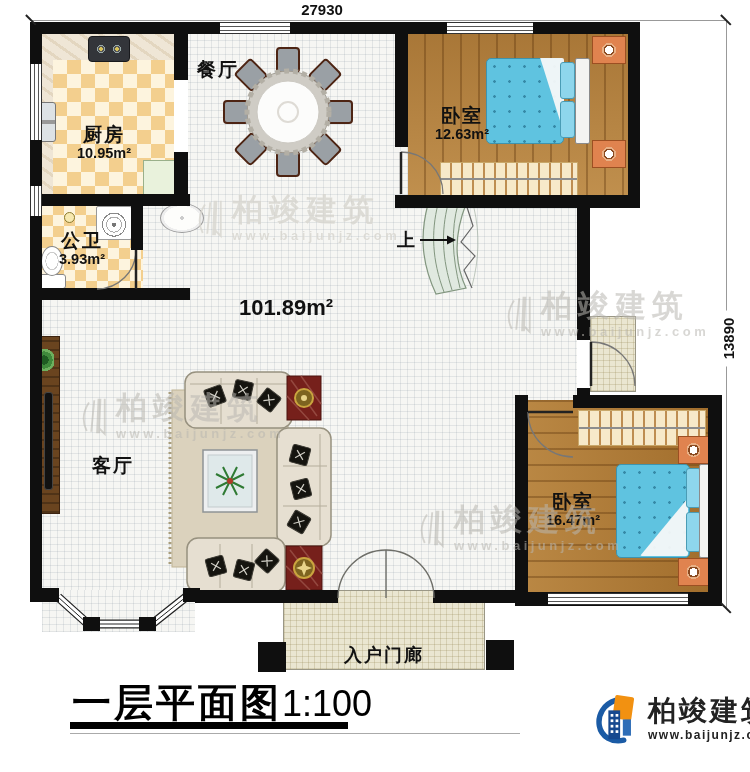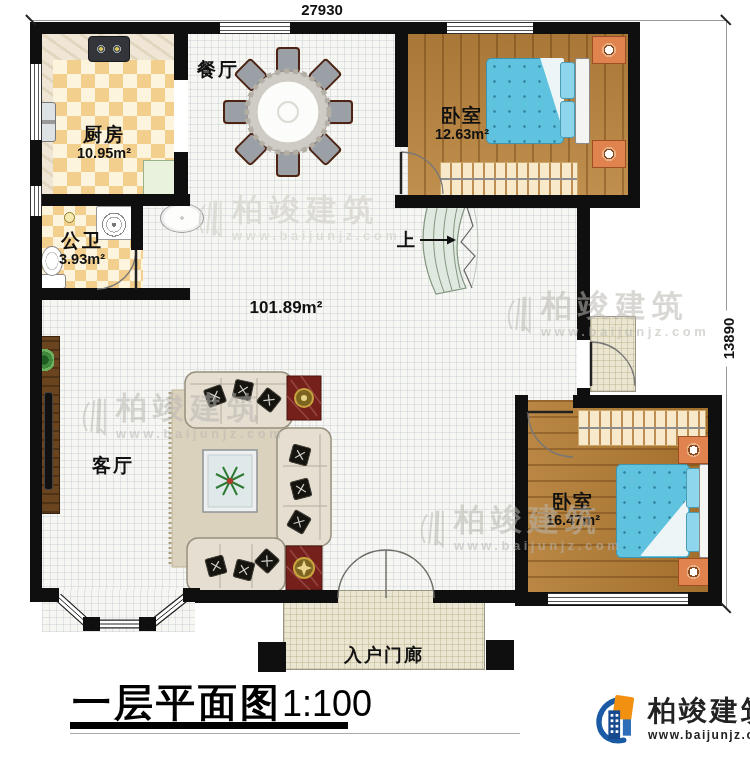--- a/index.html
+++ b/index.html
@@ -49,21 +49,21 @@
   .headboard{background:#f4f4f2;border:1px solid #8b8b8b;border-radius:2px;}
   .nightstand{background:#e0834f;border:1px solid #9c4f22;
     background-image:radial-gradient(circle at 50% 50%,#fff 0 4px,#8a4a20 4px 5.5px,#e8b187 5.5px 7px,transparent 7px);}
   .tvcab{background-color:#6a441f;background-image:repeating-linear-gradient(0deg,rgba(0,0,0,.25) 0 2px,transparent 2px 9px);border:1px solid #3c2310;}
   .tv{background:#111;border-radius:3px;border:1px solid #444;}
   .plantpot{background:radial-gradient(circle at 50% 50%,#1e5c22 0 30%,#3f8a3c 30% 55%,#6db05f 55% 72%,transparent 73%);}
   
   .room-label{z-index:8;color:#111;text-align:center;transform:translate(-50%,-50%);white-space:nowrap;}
   .room-name{font-size:19px;font-weight:bold;letter-spacing:2px;line-height:20px;}
   .room-area{font-size:14.5px;font-weight:bold;line-height:16px;}
-  .big-area{font-size:17px;font-weight:bold;}
+  .big-area{font-size:22px;font-weight:bold;}
   .up-label{z-index:8;font-size:18px;font-weight:bold;color:#111;transform:translate(-50%,-50%);}
   
   .wm{z-index:9;display:flex;align-items:center;gap:6px;color:#b9b7b1;opacity:.55;pointer-events:none;}
   .wm svg{flex:0 0 auto;}
   .wm-texts{display:flex;flex-direction:column;line-height:1;}
   .wm-name{font-size:31px;font-weight:bold;letter-spacing:6px;}
   .wm-url{font-size:13px;font-weight:bold;letter-spacing:3.5px;margin-top:4px;}
   .wm.light{color:#d8d6cf;opacity:.8;text-shadow:0 0 1px #fff;}
   
   .dim-line{background:#999;z-index:10;}

